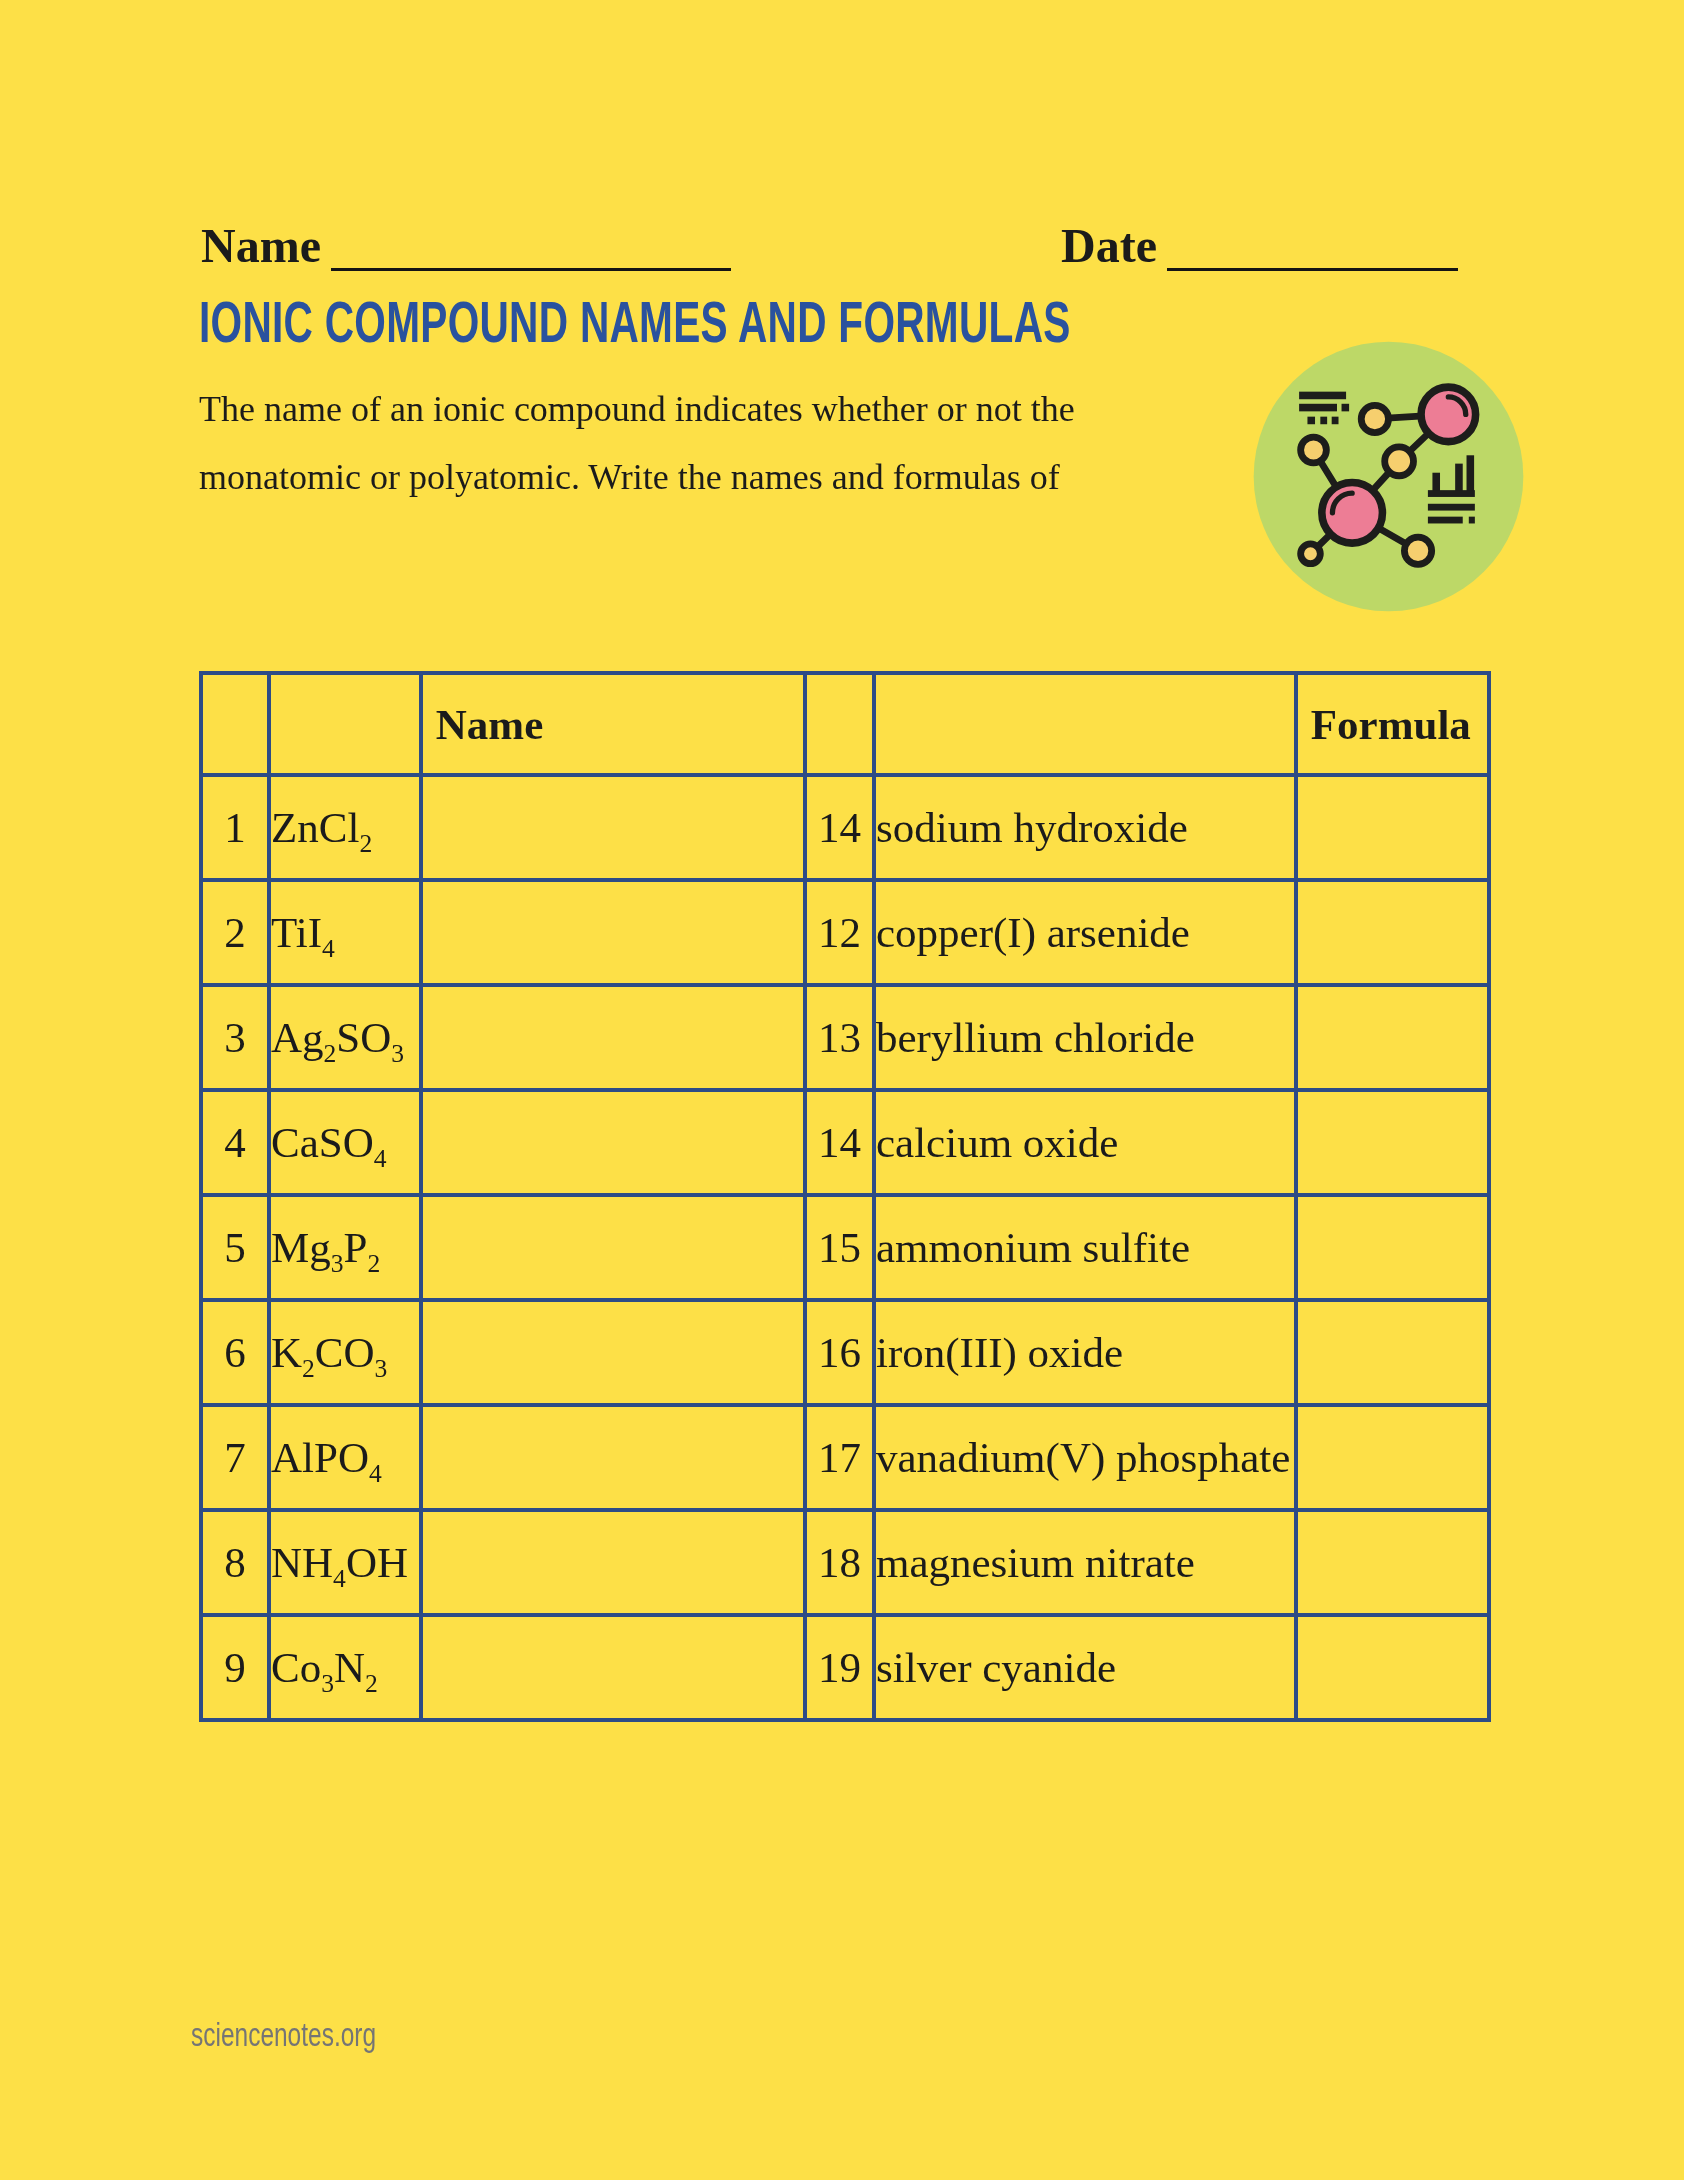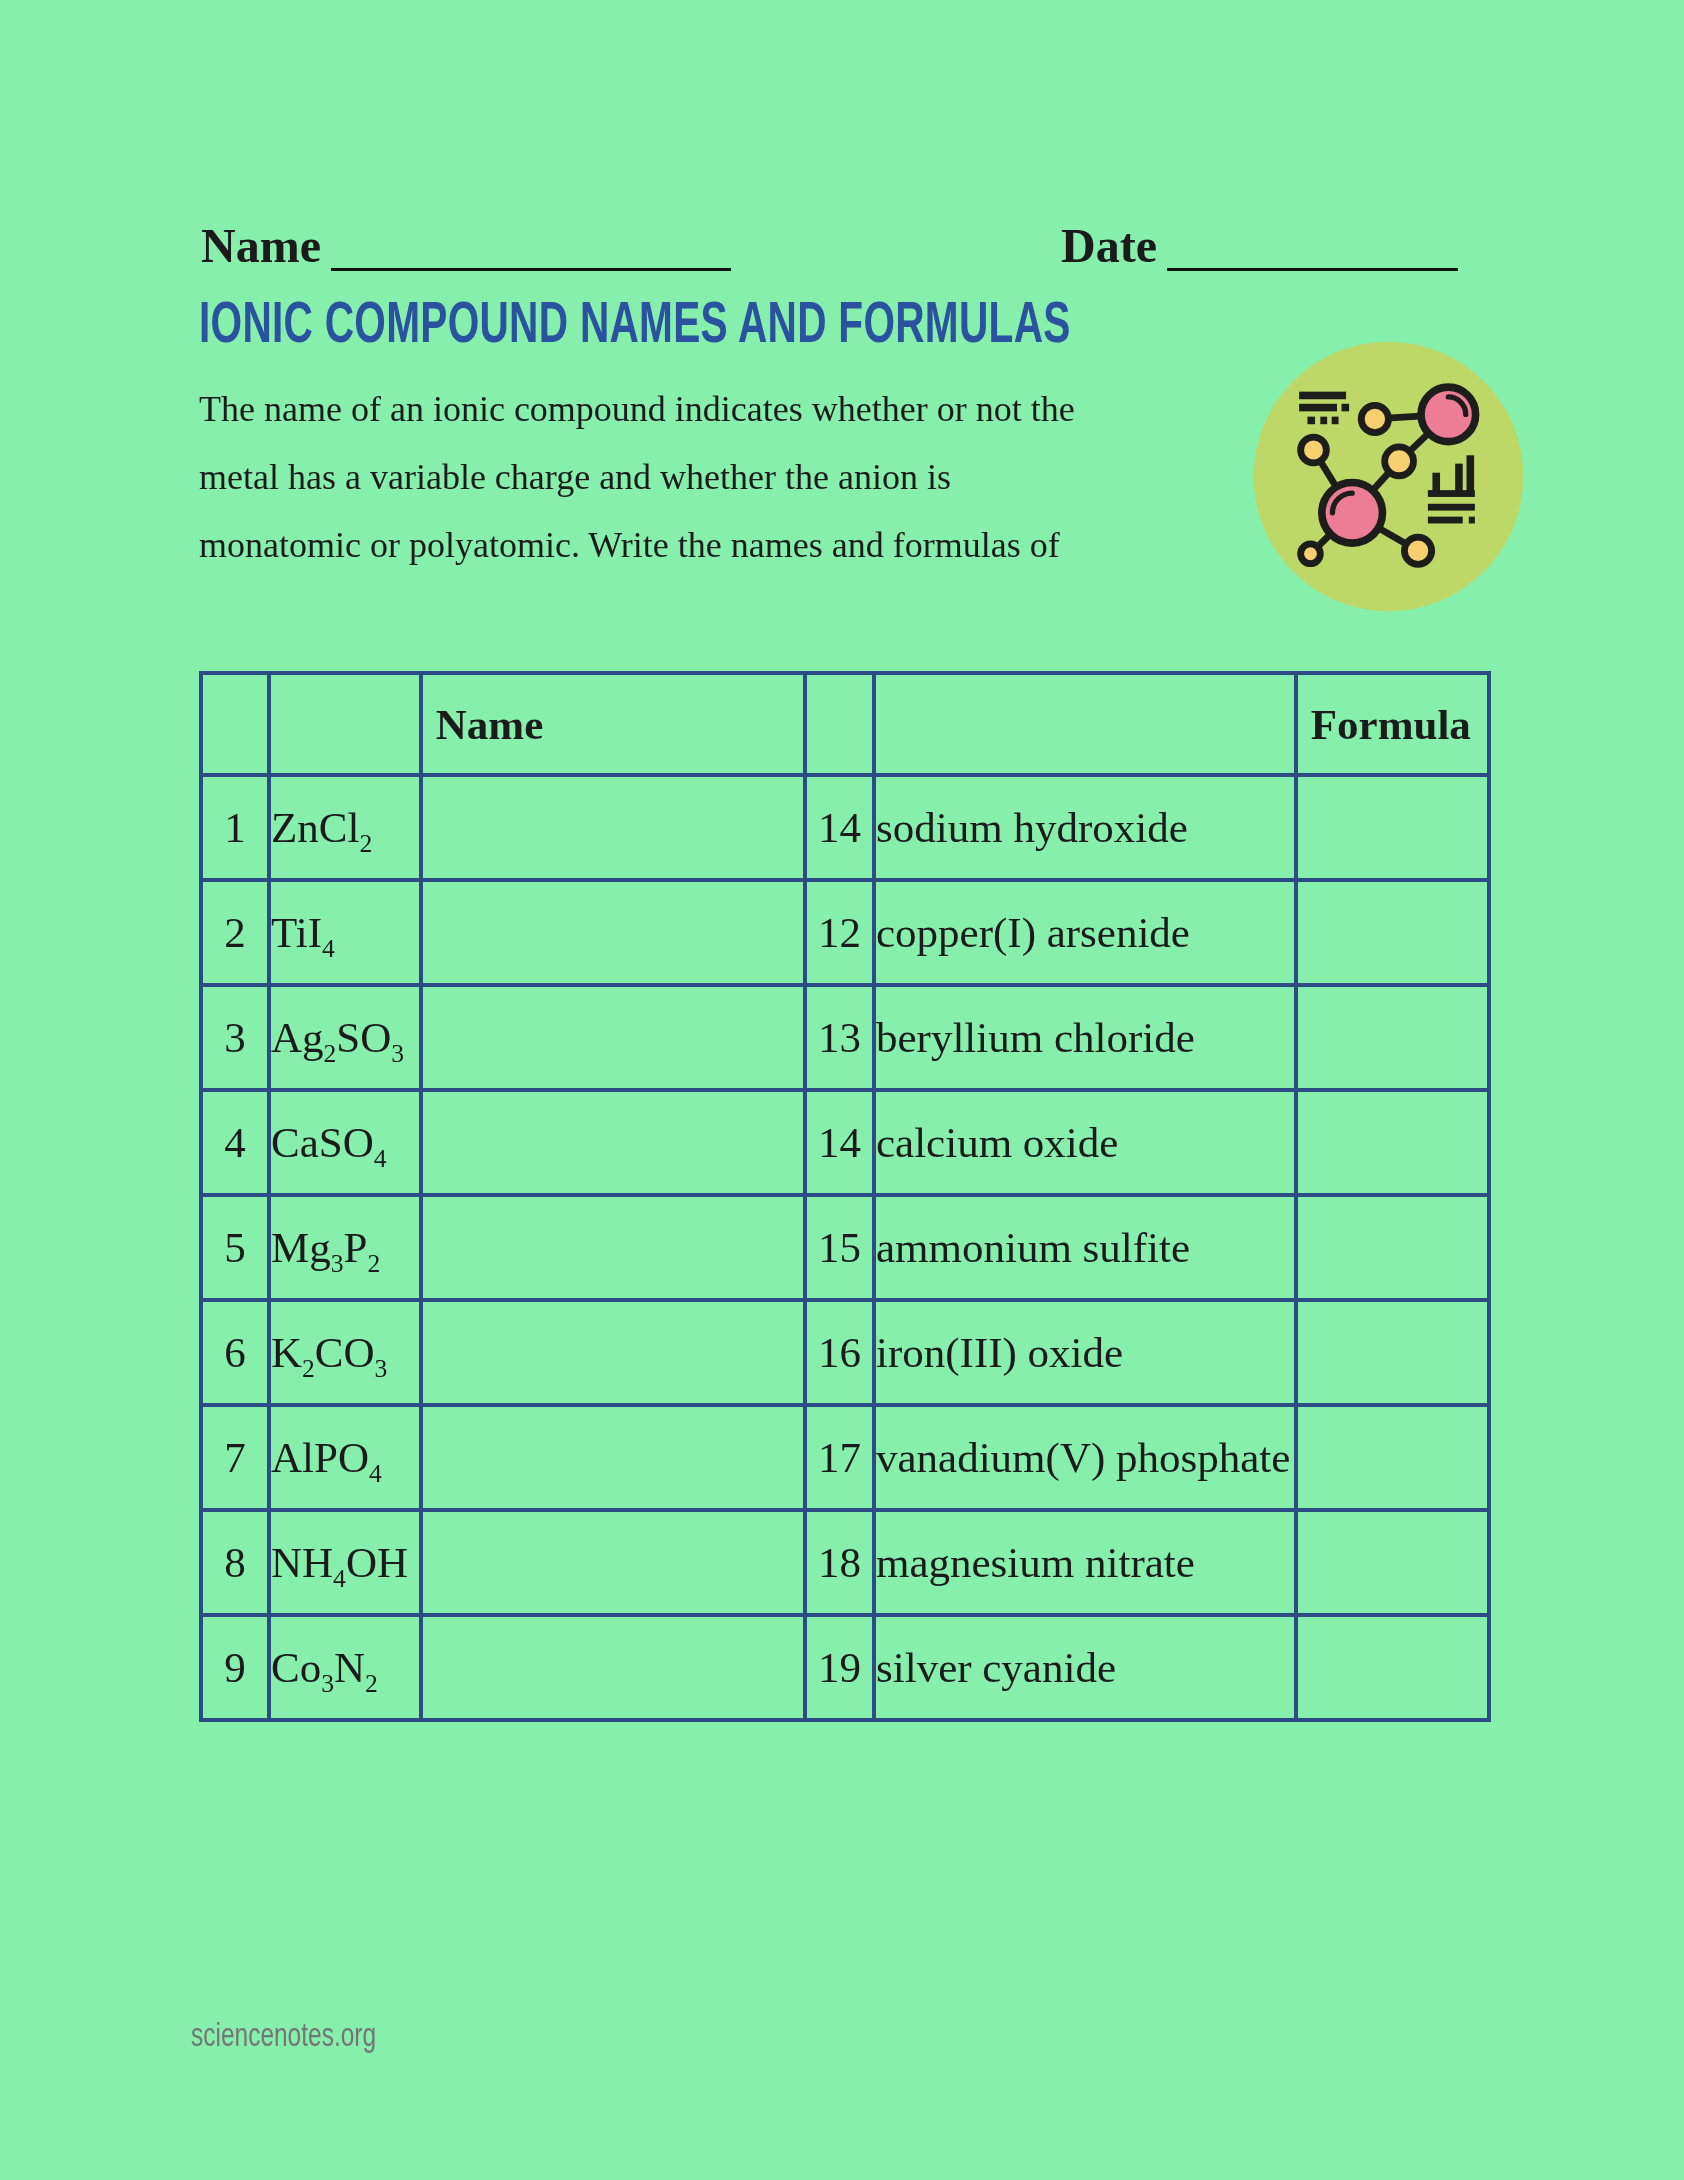--- a/index.html
+++ b/index.html
@@ -1,19 +1,19 @@
 <!DOCTYPE html>
 <html style="font-size:13.6px"><head>
 <meta charset="utf-8">
 <style>
   html,body{margin:0;padding:0;background:#ffffff;}
   .page{
     position:relative;
     width:1685px;height:2181px;
-    background:#86efac;
+    background:#fde047;
     font-family:"Liberation Serif", serif;
     color:#1b1b1b;
     overflow:hidden;
   }
   
   .field{position:absolute;top:218px;font-weight:700;font-size:48px;white-space:nowrap;}
   .field-name{left:201px;}
   .field-date{left:1061px;}
   .blankline{
     display:inline-block;
@@ -75,21 +75,20 @@
     <span>Name</span><span class="blankline blank-name"></span>
   </div>
   <div class="field field-date">
     <span>Date</span><span class="blankline blank-date"></span>
   </div>
 
   <div class="title">IONIC COMPOUND NAMES AND FORMULAS</div>
 
   <div class="intro">
       <div>The name of an ionic compound indicates whether or not the</div>
-      <div>metal has a variable charge and whether the anion is</div>
       <div>monatomic or polyatomic. Write the names and formulas of</div>
     </div>
 
   <div class="icon-wrap">
     <svg viewBox="0 0 400 400" width="303" height="303">
       <circle cx="200" cy="200" r="178" fill="#bdd867"></circle>
 
       <g stroke="#1d1d1b" stroke-width="9" stroke-linecap="round">
         <line x1="101" y1="165" x2="152" y2="248"></line>
         <line x1="152" y1="248" x2="97" y2="302"></line>

